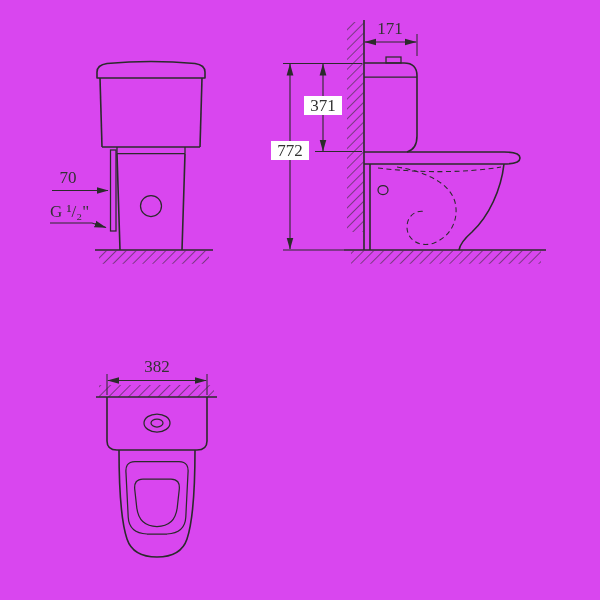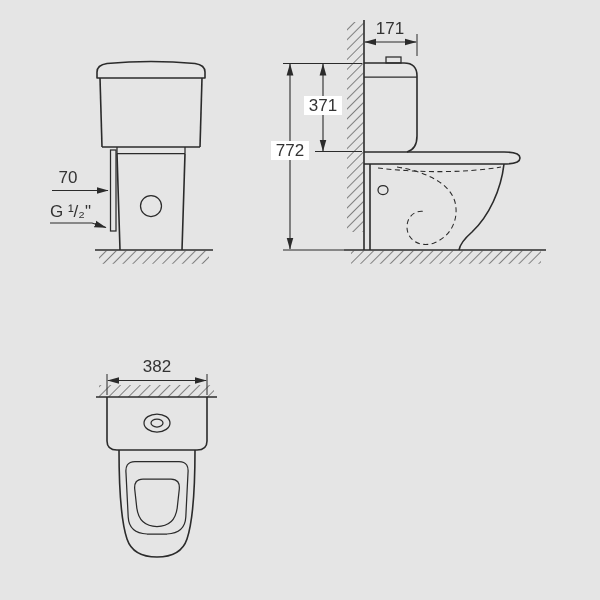--- a/index.html
+++ b/index.html
@@ -1,17 +1,17 @@
 <!DOCTYPE html>
 <html><head>
 <meta charset="utf-8">
 <style>
   html,body{margin:0;padding:0;background:#ffffff;}
-  .stage{width:600px;height:600px;background:#e5e5e5;position:relative;overflow:hidden;
-         font-family:Liberation Sans, sans-serif;}
+  .stage{width:600px;height:600px;background:#d946ef;position:relative;overflow:hidden;
+         font-family:Liberation Serif, serif;}
   svg{display:block;}
   .ol{fill:none;stroke:#2b2b2b;stroke-width:1.6;stroke-linejoin:round;}
   .md{fill:none;stroke:#2b2b2b;stroke-width:1.25;}
   .thin{fill:none;stroke:#2b2b2b;stroke-width:1;}
   .dim{fill:none;stroke:#2b2b2b;stroke-width:1.1;}
   .dash{fill:none;stroke:#2b2b2b;stroke-width:1.05;stroke-dasharray:5 3.5;}
   .lbl{font-size:17px;fill:#333333;}
   .mask{fill:#ffffff;stroke:none;}
 </style>
 </head>

